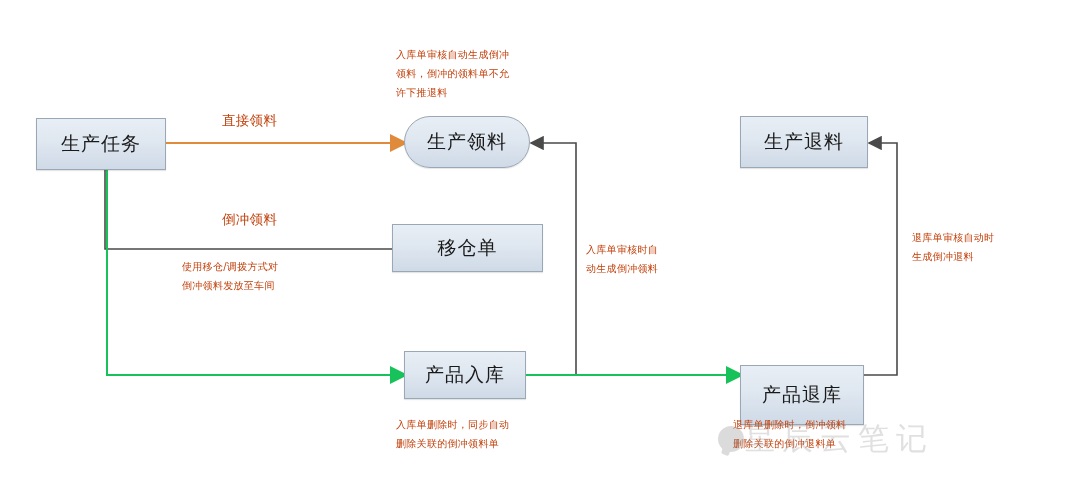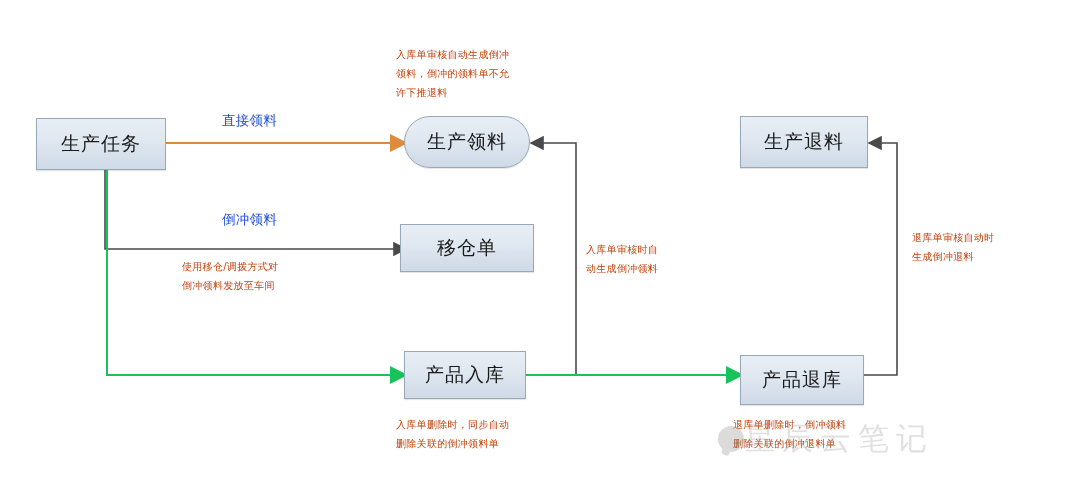--- a/index.html
+++ b/index.html
@@ -25,21 +25,21 @@
   .note{
     position:absolute;
     color:#c2410c;
     font-size:10px;
     line-height:19px;
     white-space:pre-line;
     letter-spacing:.3px;
   }
   .edge-label{
     position:absolute;
-    color:#1d4ed8;
+    color:#c2410c;
     font-size:13.5px;
     line-height:19px;
     white-space:pre-line;
     letter-spacing:.3px;
   }
 
   #watermark{
     position:absolute;
     left:718px;top:418px;
     display:flex;align-items:center;
@@ -92,33 +92,33 @@
   </svg>
 
   <div class="node" style="left:36px;top:118px;width:130px;height:52px;">
     <span>生产任务</span>
   </div>
 
   <div class="node" style="left:404px;top:116px;width:126px;height:52px;border-radius:26px;">
     <span>生产领料</span>
   </div>
 
-  <div class="node" style="left:400px;top:224px;width:134px;height:48px;text-align:right;">
+  <div class="node" style="left:392px;top:224px;width:151px;height:48px;text-align:right;">
     <span>移仓单</span>
   </div>
 
   <div class="node" style="left:404px;top:351px;width:122px;height:48px;">
     <span>产品入库</span>
   </div>
 
   <div class="node" style="left:740px;top:116px;width:128px;height:52px;">
     <span>生产退料</span>
   </div>
 
-  <div class="node" style="left:740px;top:355px;width:124px;height:50px;">
+  <div class="node" style="left:740px;top:365px;width:124px;height:60px;">
     <span>产品退库</span>
   </div>
 
   <div class="edge-label" style="left:222px;top:111px;">直接领料</div>
 
   <div class="edge-label" style="left:222px;top:210px;">倒冲领料</div>
 
   <div class="note" style="left:396px;top:45px;">入库单审核自动生成倒冲
 领料，倒冲的领料单不允
 许下推退料</div>

